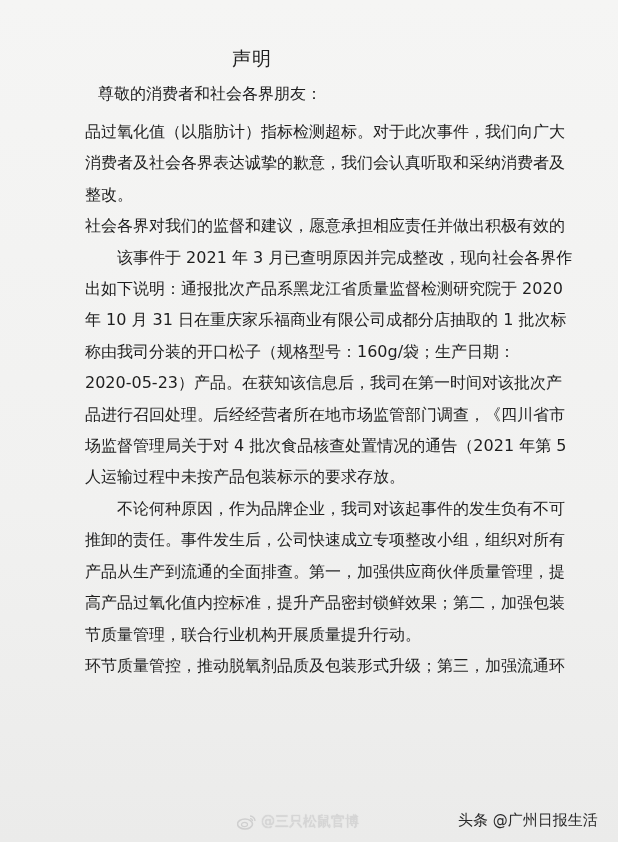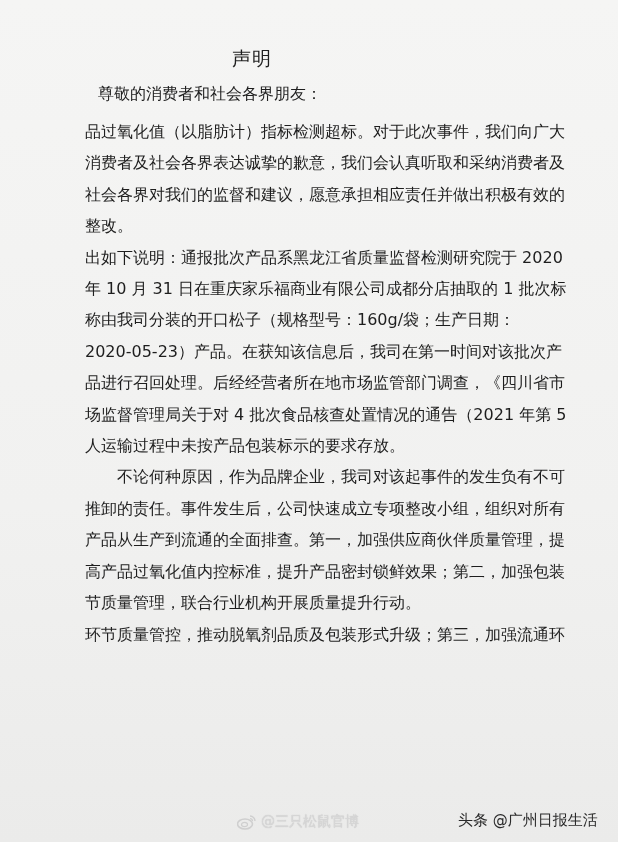--- a/index.html
+++ b/index.html
@@ -44,24 +44,25 @@
 <body>
 
 <div class="paper">
   <div class="title">声明</div>
   <div class="greeting">尊敬的消费者和社会各界朋友：</div>
 
   <div class="body">
     <div class="para">
       <span class="line">品过氧化值（以脂肪计）指标检测超标。对于此次事件，我们向广大</span>
       <span class="line">消费者及社会各界表达诚挚的歉意，我们会认真听取和采纳消费者及</span>
+      <span class="line">整改。</span>
       <span class="line">社会各界对我们的监督和建议，愿意承担相应责任并做出积极有效的</span>
-      <span class="line">整改。</span>
     </div>
     <div class="para">
+      <span class="line indent">该事件于 2021 年 3 月已查明原因并完成整改，现向社会各界作</span>
       <span class="line">出如下说明：通报批次产品系黑龙江省质量监督检测研究院于 2020</span>
       <span class="line">年 10 月 31 日在重庆家乐福商业有限公司成都分店抽取的 1 批次标</span>
       <span class="line">称由我司分装的开口松子（规格型号：160g/袋；生产日期：</span>
       <span class="line">2020-05-23）产品。在获知该信息后，我司在第一时间对该批次产</span>
       <span class="line">品进行召回处理。后经经营者所在地市场监管部门调查，《四川省市</span>
       <span class="line">场监督管理局关于对 4 批次食品核查处置情况的通告（2021 年第 5</span>
       <span class="line">人运输过程中未按产品包装标示的要求存放。</span>
     </div>
     <div class="para">
       <span class="line indent">不论何种原因，作为品牌企业，我司对该起事件的发生负有不可</span>

